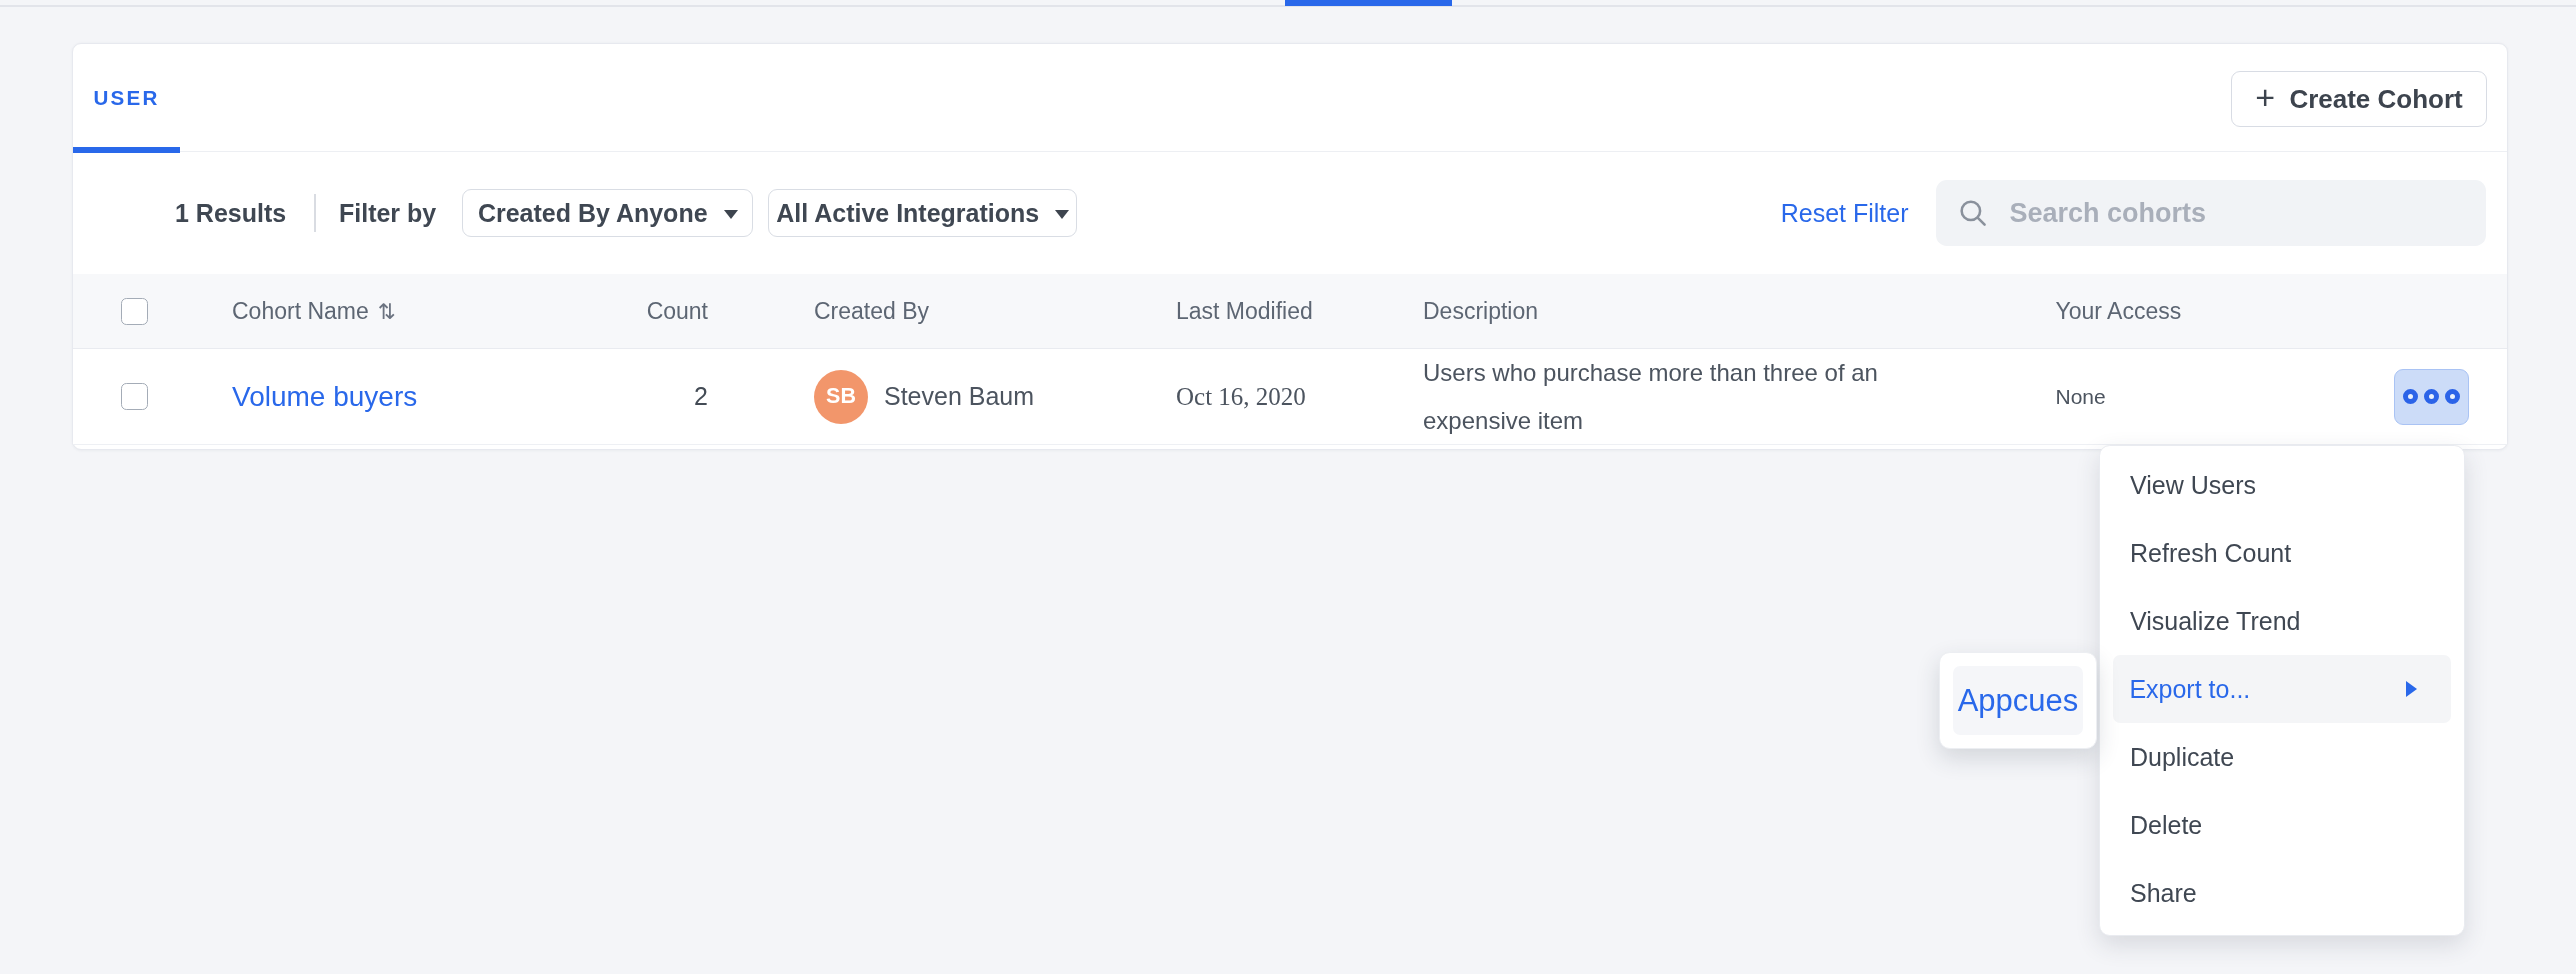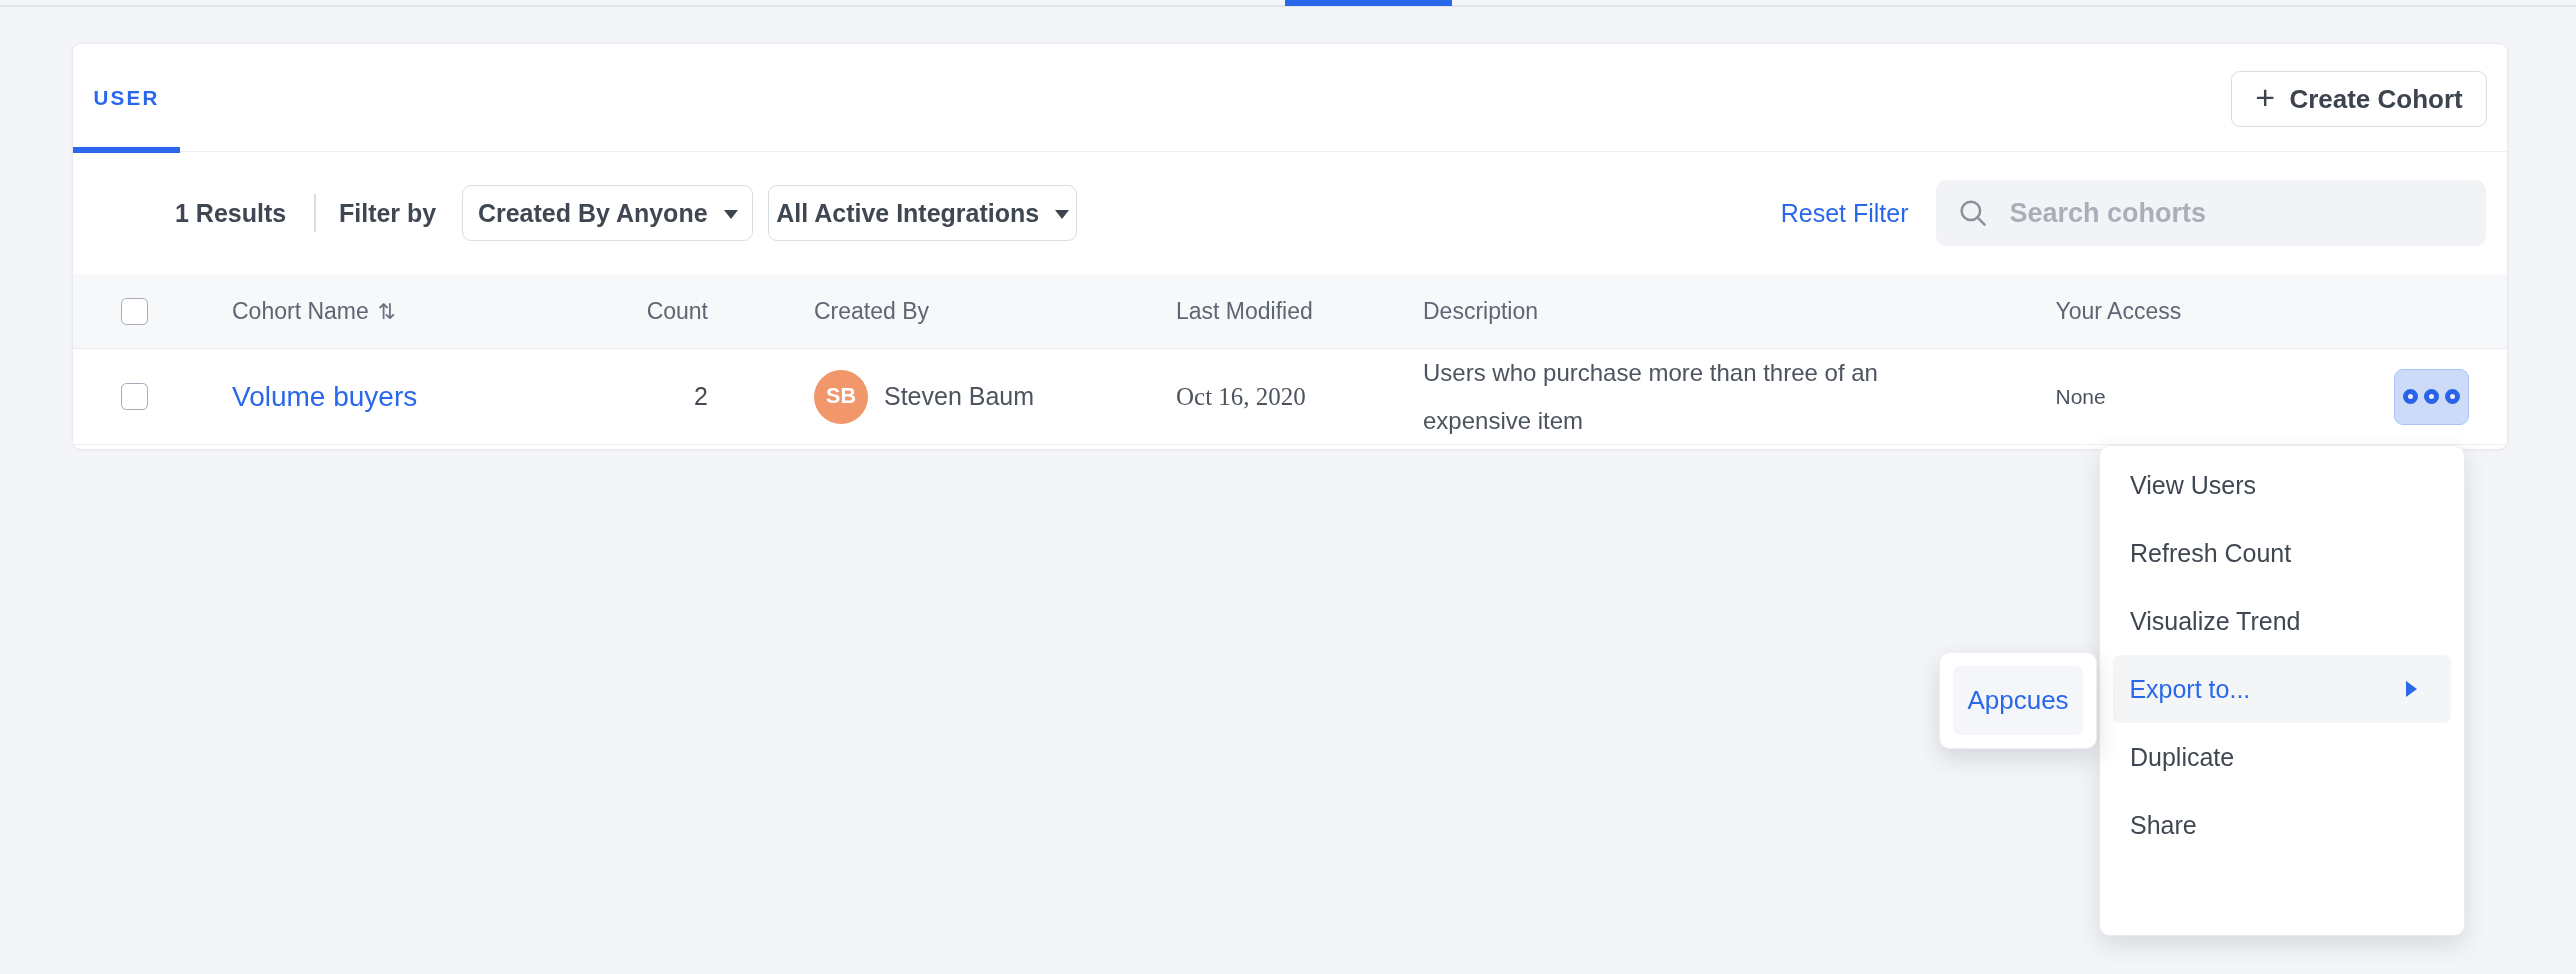--- a/index.html
+++ b/index.html
@@ -41,21 +41,21 @@
   }
   .create-btn .plus { font-size: 34px; font-weight: 400; color: #3d444e; line-height: 1; margin-top: -3.6px; }
   .create-btn .create-label { font-size: 26px; font-weight: 600; color: #3d444e; }
 
   
   .filterbar { position: relative; height: 122px; display: flex; align-items: center; }
   .results-label { margin-left: 102px; font-size: 25px; font-weight: 600; color: #3f4752; }
   .v-divider { width: 1.8px; height: 38px; background: #d9dce2; margin-left: 28px; }
   .filterby-label { margin-left: 23px; font-size: 25px; font-weight: 600; color: #3f4752; }
   .dropdown {
-    height: 56px; border: 0.9px solid #d9dde4; border-radius: 9px; background: #fff;
+    height: 48px; border: 0.9px solid #d9dde4; border-radius: 9px; background: #fff;
     display: flex; align-items: center; justify-content: center; gap: 16px; cursor: pointer;
   }
   .dd-created { margin-left: 26px; width: 291px; }
   .dd-integrations { margin-left: 15px; width: 309px; }
   .dropdown .dd-label { font-size: 25px; font-weight: 600; color: #3f4752; }
   .caret-down {
     width: 0; height: 0; border-left: 7.2px solid transparent; border-right: 7.2px solid transparent;
     border-top: 9px solid #3d444e; margin-top: 2.7px;
   }
   .filter-spacer { flex: 1; }
@@ -124,21 +124,21 @@
 
   
   .submenu {
     position: absolute; left: 1939px; top: 652px; width: 158px; height: 97px;
     background: #fff; border: 0.9px solid #eceef2; border-radius: 10.7px;
     box-shadow: 0 9px 23px rgba(40,50,70,0.16); padding: 13.4px; z-index: 21;
   }
   .submenu-item {
     width: 100%; height: 100%; background: #f5f6f9; border-radius: 7.2px;
     display: flex; align-items: center; justify-content: center;
-    font-size: 26px; color: var(--accent, #2968ea); cursor: pointer;
+    font-size: 31px; color: var(--accent, #2968ea); cursor: pointer;
   }
 </style>
 </head>
 <body>
 
 <div class="stage">
 
   <div class="topnav-line"></div>
   <div class="topnav-indicator"></div>
 
@@ -229,20 +229,21 @@
 
   <div class="context-menu">
     <div class="menu-item">View Users</div>
     <div class="menu-item">Refresh Count</div>
     <div class="menu-item">Visualize Trend</div>
     <div class="menu-item highlighted">
       <span>Export to...</span>
       <span class="submenu-arrow"></span>
     </div>
     <div class="menu-item">Duplicate</div>
+    <div class="menu-item">Delete</div>
     <div class="menu-item">Share</div>
   </div>
 
   <div class="submenu">
     <div class="submenu-item">Appcues</div>
   </div>
 
 </div>
 
 

